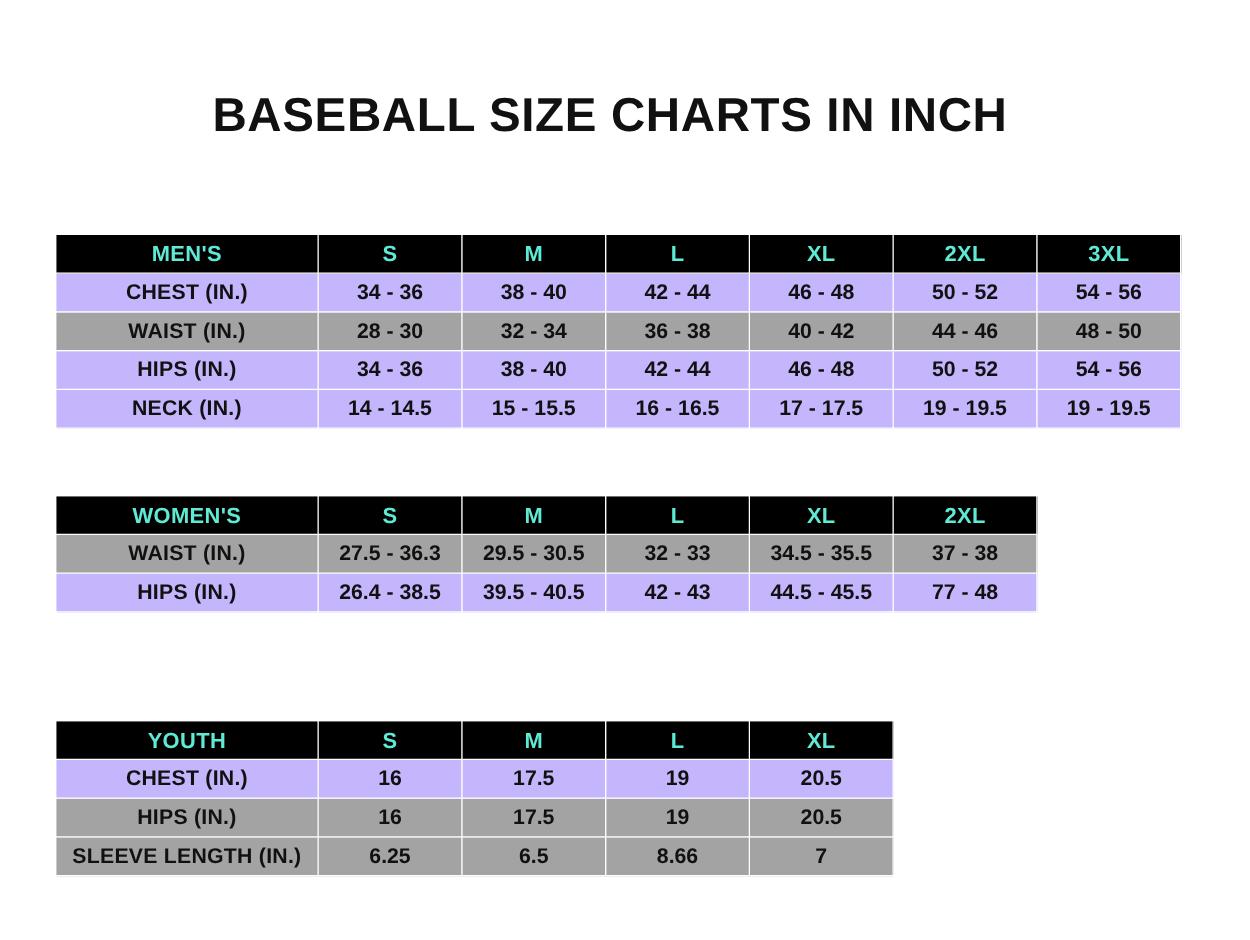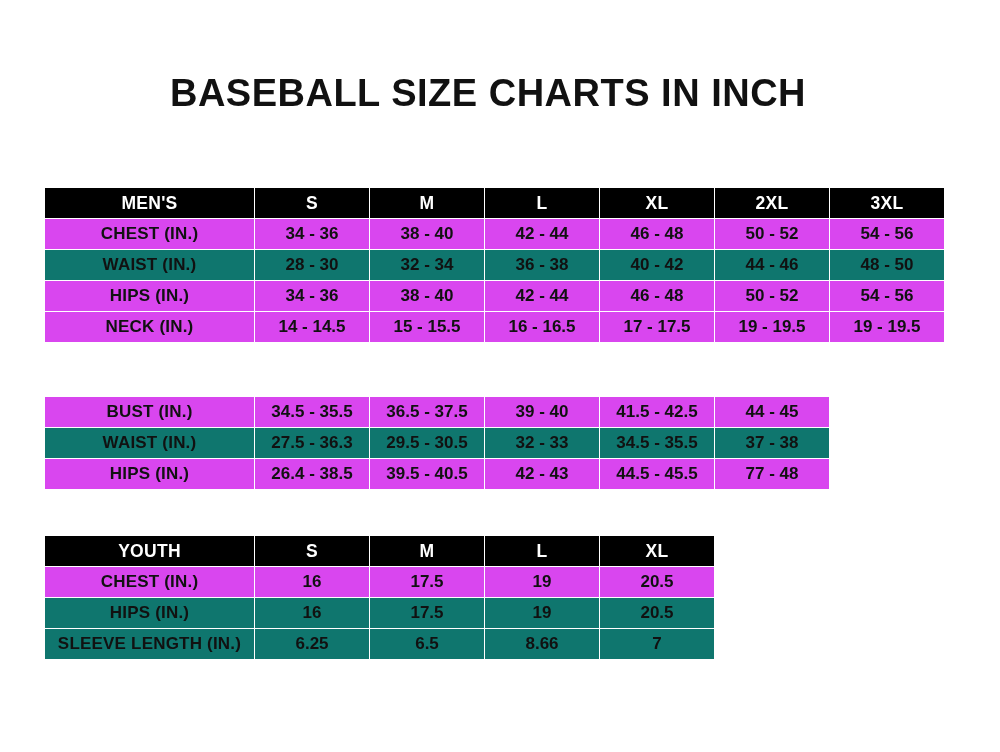--- a/index.html
+++ b/index.html
@@ -30,47 +30,47 @@
     font-weight: bold;
     letter-spacing: 0.5px;
     color: #111111;
   }
   .chart-block {
     position: absolute;
     left: 44px;
   }
   #block-mens  { top: 187px; }
   #block-womens{ top: 396px; }
-  #block-youth { top: 535px; }
+  #block-youth { top: 576px; }
 
   table.size-table {
     border-collapse: collapse;
     table-layout: fixed;
   }
   table.size-table td, table.size-table th {
     border: 1px solid #ffffff;
     text-align: center;
     font-weight: bold;
     font-size: 17px;
     height: 31px;
     padding: 0 2px;
     box-sizing: border-box;
     white-space: nowrap;
     color: #111111;
   }
   
   table.size-table tr.head td {
     background: #000000;
-    color: #ffffff;
+    color: #5eead4;
     font-size: 17.5px;
     letter-spacing: 0.3px;
   }
   
-  table.size-table tr.odd td { background: #d946ef; }
-  table.size-table tr.even td { background: #0f766e; }
+  table.size-table tr.odd td { background: #c4b5fd; }
+  table.size-table tr.even td { background: #a3a3a3; }
 
   
   table.size-table td.label {
     text-align: center;
     letter-spacing: 0.2px;
   }
   table.size-table tr.head td.label {
     text-align: center;
   }
 
@@ -156,27 +156,27 @@
     <table class="size-table" id="table-womens">
       <colgroup>
         <col class="c0">
           <col class="rest">
           <col class="rest">
           <col class="rest">
           <col class="rest">
           <col class="rest">
       </colgroup>
       <tbody>
-          <tr class="odd">
-            <td class="label">BUST (IN.)</td>
-            <td>34.5 - 35.5</td>
-            <td>36.5 - 37.5</td>
-            <td>39 - 40</td>
-            <td>41.5 - 42.5</td>
-            <td>44 - 45</td>
+          <tr class="head">
+            <td class="label">WOMEN'S</td>
+            <td>S</td>
+            <td>M</td>
+            <td>L</td>
+            <td>XL</td>
+            <td>2XL</td>
           </tr>
           <tr class="even">
             <td class="label">WAIST (IN.)</td>
             <td>27.5 - 36.3</td>
             <td>29.5 - 30.5</td>
             <td>32 - 33</td>
             <td>34.5 - 35.5</td>
             <td>37 - 38</td>
           </tr>
           <tr class="odd">

